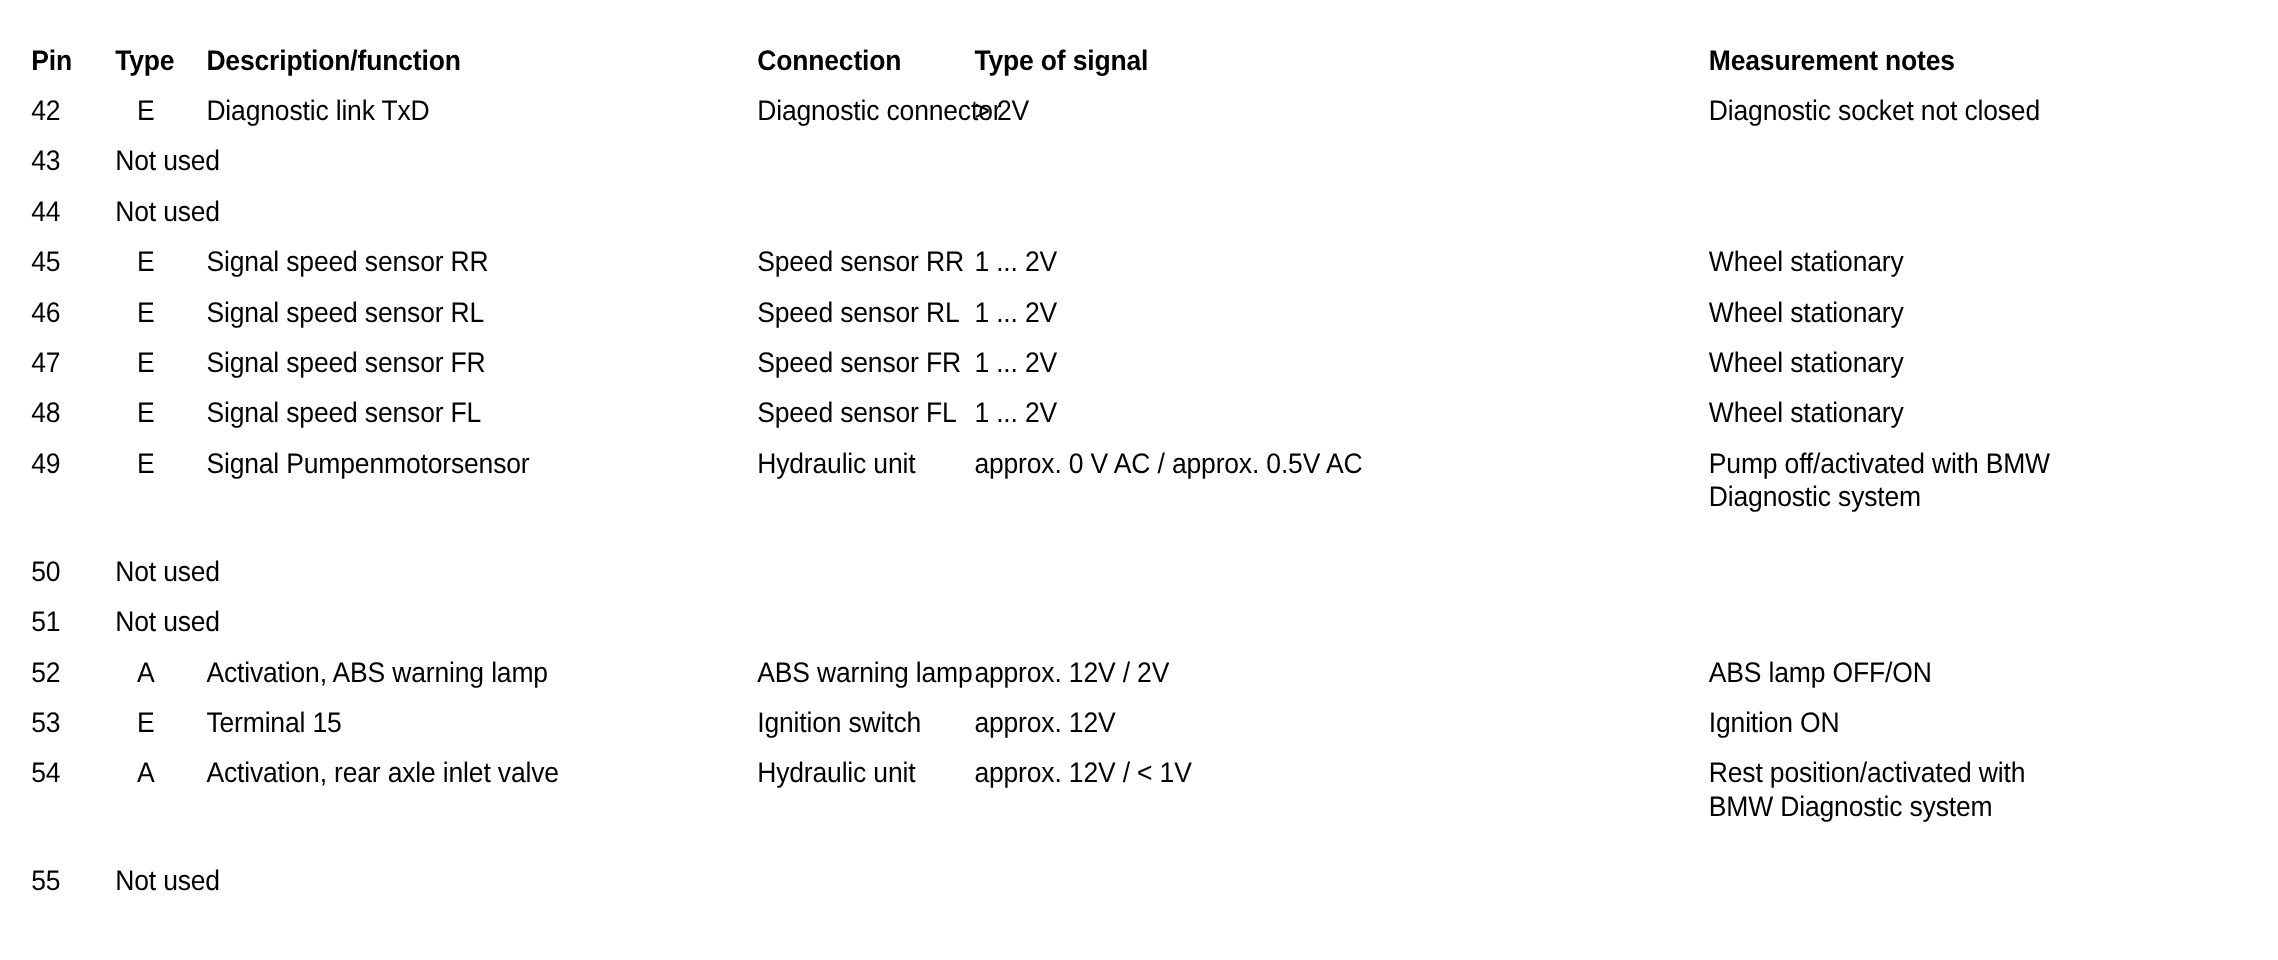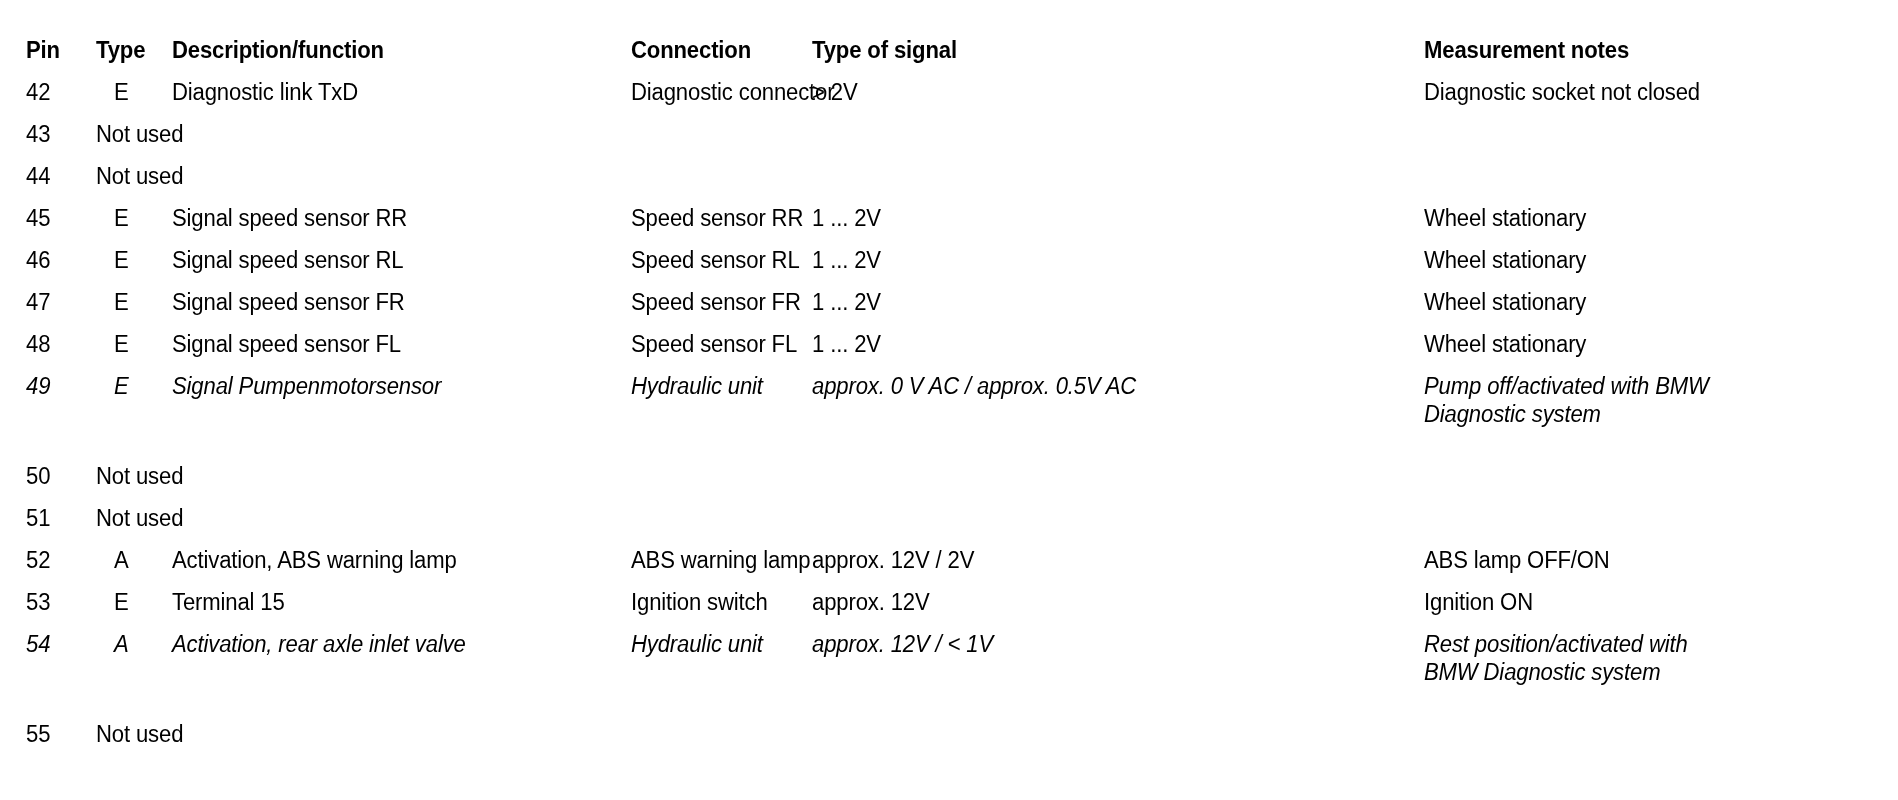--- a/index.html
+++ b/index.html
@@ -68,21 +68,21 @@
     left: 1424px;
     top: 28px;
     font-size: 23.5px;
     line-height: 28px;
     letter-spacing: -0.15px;
     white-space: pre;
     transform: scaleX(0.94);
     transform-origin: left top;
   }
 
-  .row.tall { height: 72px; font-style: italic; }
+  .row.tall { height: 72px; }
 
   .spacer { height: 18px; width: 1898px; }
 </style>
 </head>
 <body>
 
 <div id="pin-table">
 
   <div class="row head">
     <div class="cell c-pin">Pin</div>

